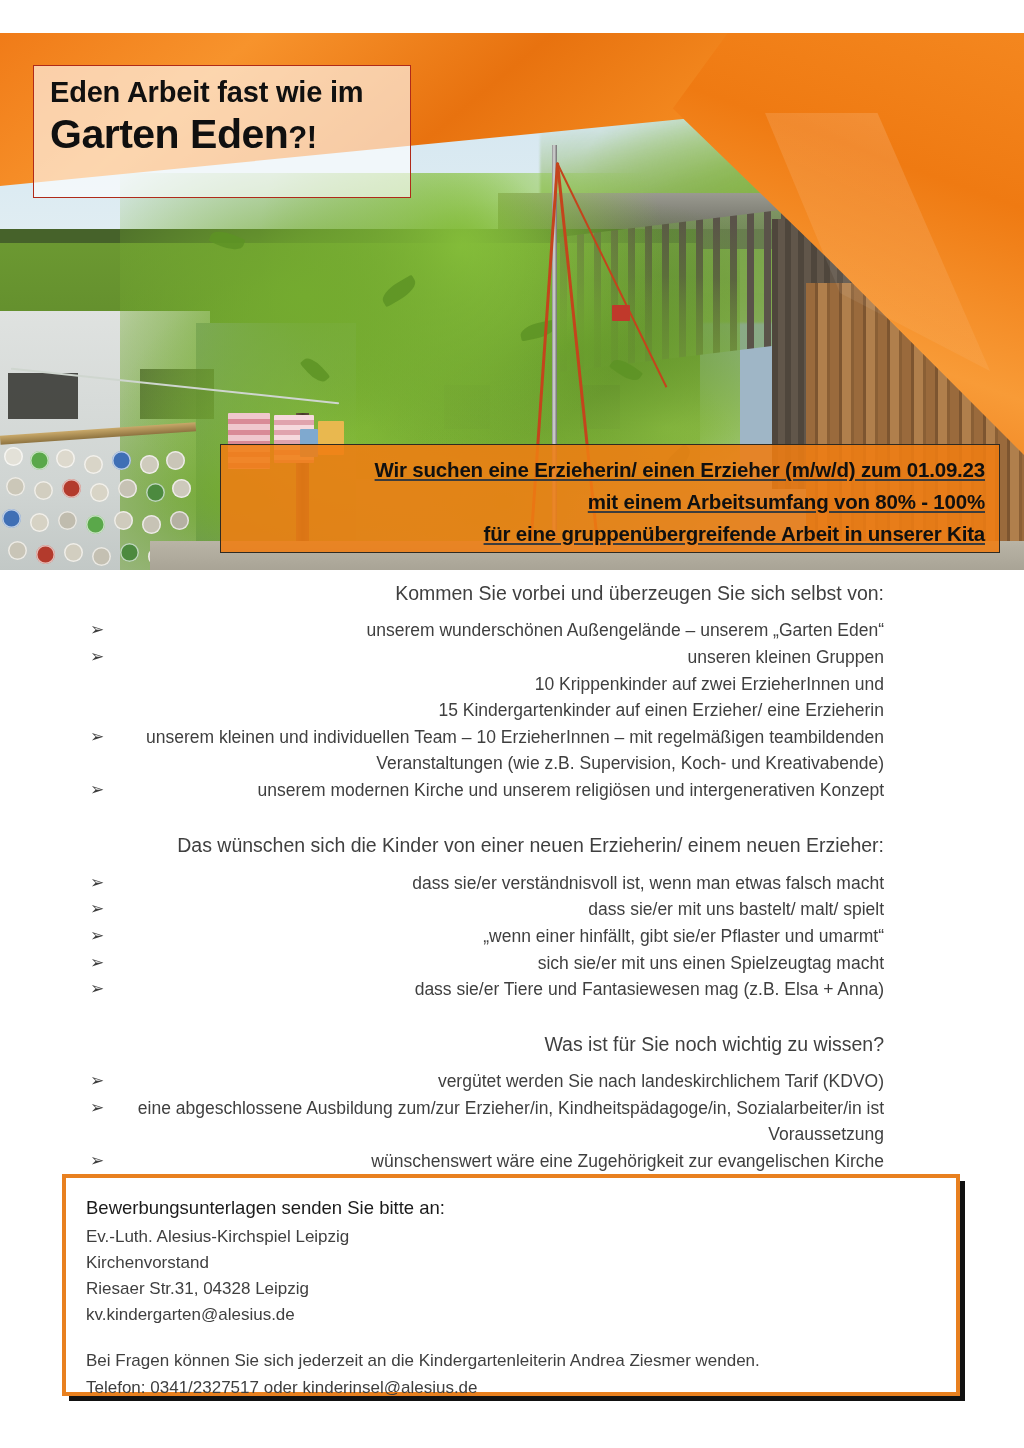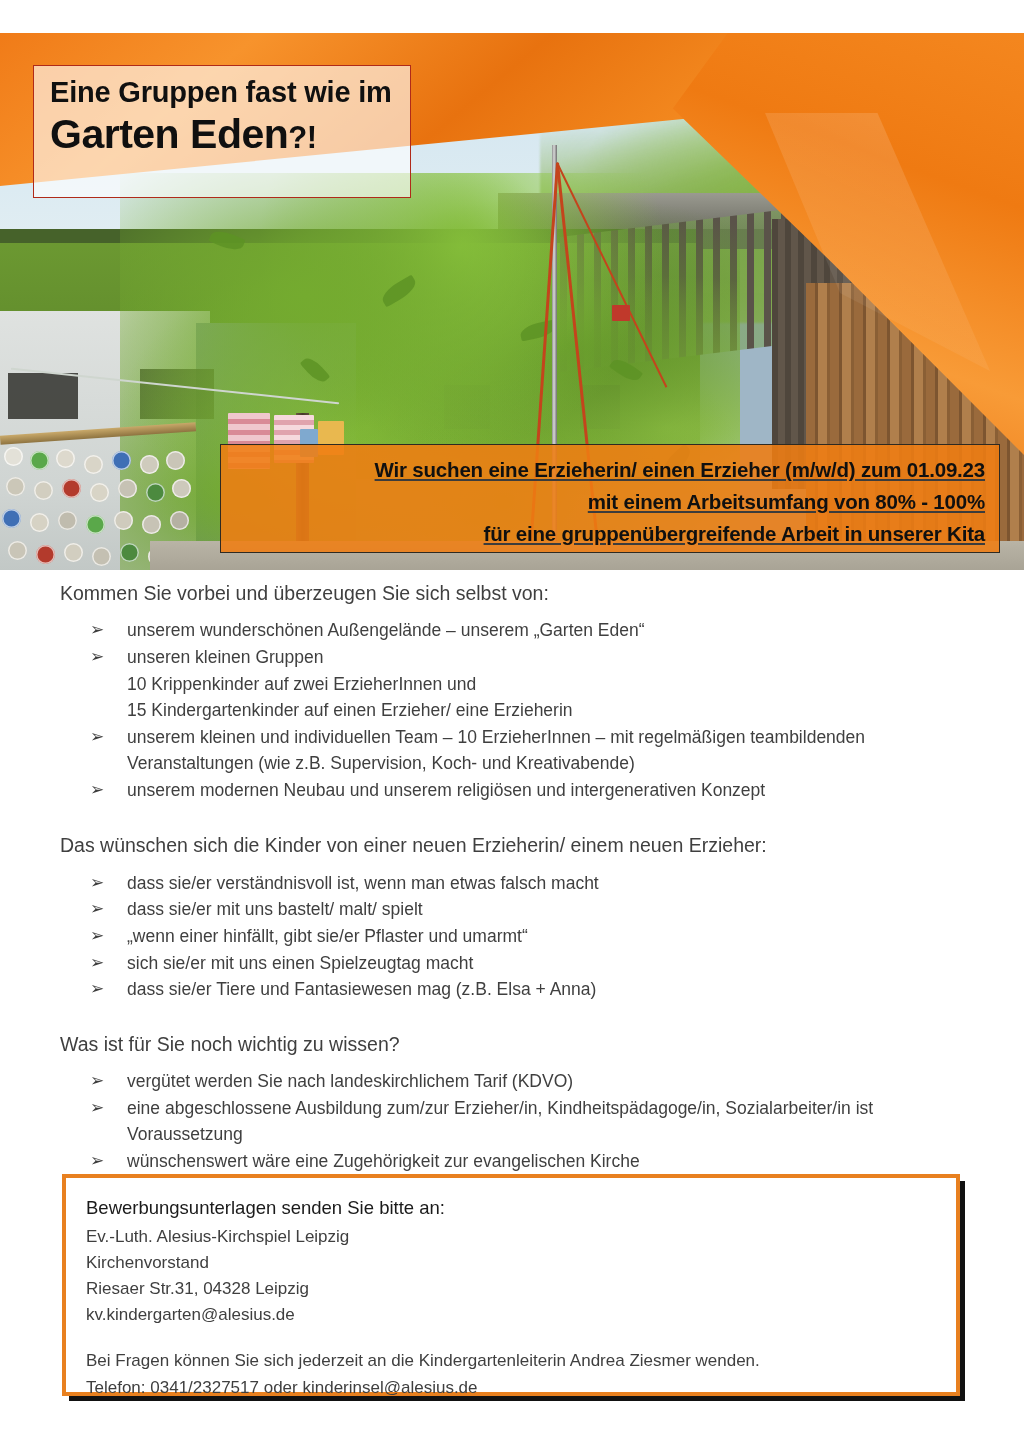--- a/index.html
+++ b/index.html
@@ -220,20 +220,21 @@
     letter-spacing: -0.2px;
     white-space: nowrap;
   }
 
   
   .body {
     position: absolute;
     left: 0;
     top: 570px;
     width: 884px;
+    text-align: right;
   }
   .sect { margin: 0; }
   .lead {
     font-size: 19.5px;
     color: #3f3f3f;
     margin: 0 0 0 60px;
     line-height: 1.35;
     white-space: nowrap;
   }
   .bullets {
@@ -373,21 +374,21 @@
     <div class="cd" style="left:120px; top:122px; background:#4c8a3f;"></div>
     <div class="cd" style="left:148px; top:126px; background:#cbc7b9;"></div>
     <div class="cd" style="left:174px; top:122px; background:#bdb9ab;"></div>
 
   </div>
 
   <div class="ph-ground"></div>
 </div>
 
 <div class="title-box">
-  <div class="title-line1">Eine Gruppen fast wie im</div>
+  <div class="title-line1">Eden Arbeit fast wie im</div>
   <div class="title-line2"><span>Garten Eden</span><span class="qm">?!</span></div>
 </div>
 
 <div class="banner">
   <div class="banner-line">Wir suchen eine Erzieherin/ einen Erzieher (m/w/d) zum 01.09.23</div>
   <div class="banner-line">mit einem Arbeitsumfang von 80% - 100%</div>
   <div class="banner-line">für eine gruppenübergreifende Arbeit in unserer Kita</div>
 </div>
 
 <div class="body">
@@ -407,21 +408,21 @@
         <span class="cont">10 Krippenkinder auf zwei ErzieherInnen und</span>
         <span class="cont">15 Kindergartenkinder auf einen Erzieher/ eine Erzieherin</span>
       </li>
       <li>
         <span class="arrow">➢</span>
         <span>unserem kleinen und individuellen Team – 10 ErzieherInnen – mit regelmäßigen teambildenden</span>
         <span class="cont">Veranstaltungen (wie z.B. Supervision, Koch- und Kreativabende)</span>
       </li>
       <li>
         <span class="arrow">➢</span>
-        <span>unserem modernen Neubau und unserem religiösen und intergenerativen Konzept</span>
+        <span>unserem modernen Kirche und unserem religiösen und intergenerativen Konzept</span>
       </li>
     </ul>
   </div>
 
   <div class="sect-gap-a"></div>
 
   <div class="sect">
     <p class="lead">Das wünschen sich die Kinder von einer neuen Erzieherin/ einem neuen Erzieher:</p>
     <ul class="bullets">
       <li>

